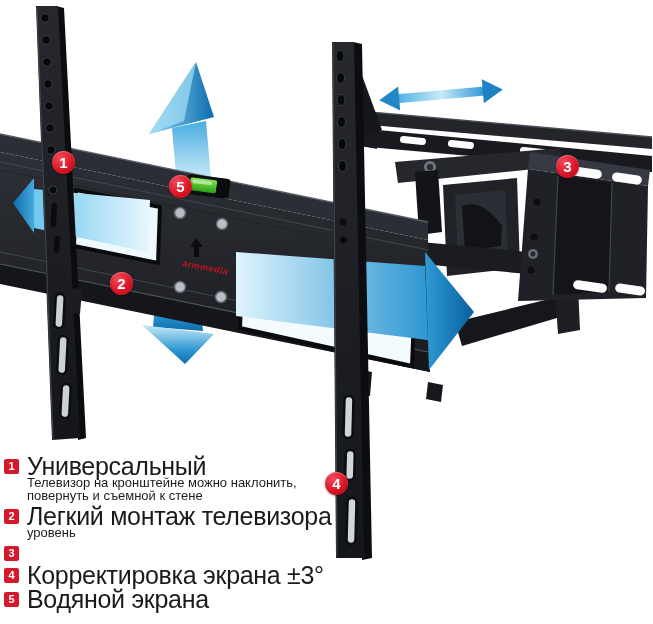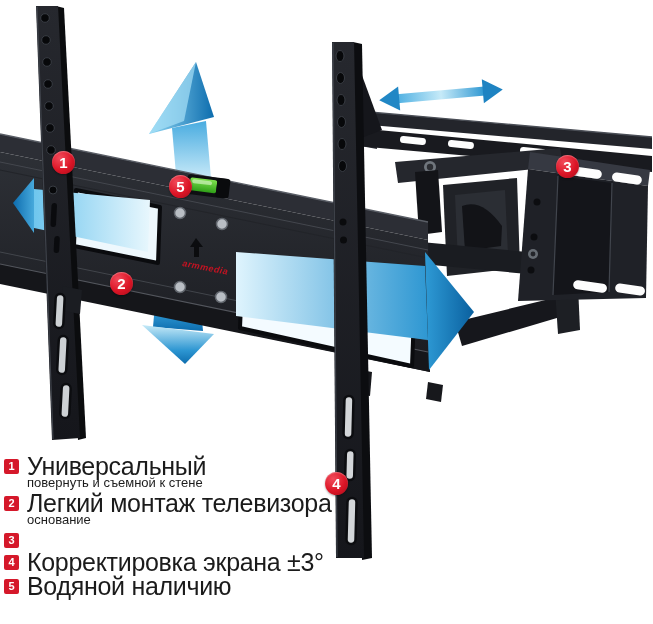--- a/index.html
+++ b/index.html
@@ -217,36 +217,37 @@
   <div class="callout" style="left:110px;top:272px;">2</div>
   <div class="callout" style="left:556px;top:155px;">3</div>
   <div class="callout" style="left:325px;top:472px;">4</div>
   <div class="callout" style="left:169px;top:175px;">5</div>
 
   <div class="legend">
     <div class="legend-item">
       <div class="legend-badge">1</div>
       <div>
         <div class="legend-title">Универсальный</div>
+        <div class="legend-desc">Телевизор на кронштейне можно наклонить,</div>
         <div class="legend-desc">повернуть и съемной к стене</div>
       </div>
     </div>
     <div class="legend-item">
       <div class="legend-badge">2</div>
       <div>
         <div class="legend-title">Легкий монтаж телевизора</div>
-        <div class="legend-desc">основание</div>
+        <div class="legend-desc">уровень</div>
       </div>
     </div>
     <div class="legend-item">
       <div class="legend-badge">3</div>
     </div>
     <div class="legend-item">
       <div class="legend-badge">4</div>
       <div class="legend-title">Корректировка экрана ±3°</div>
     </div>
     <div class="legend-item">
       <div class="legend-badge">5</div>
-      <div class="legend-title">Водяной наличию</div>
+      <div class="legend-title">Водяной экрана</div>
     </div>
   </div>
 
 </div>
 
 </body></html>

